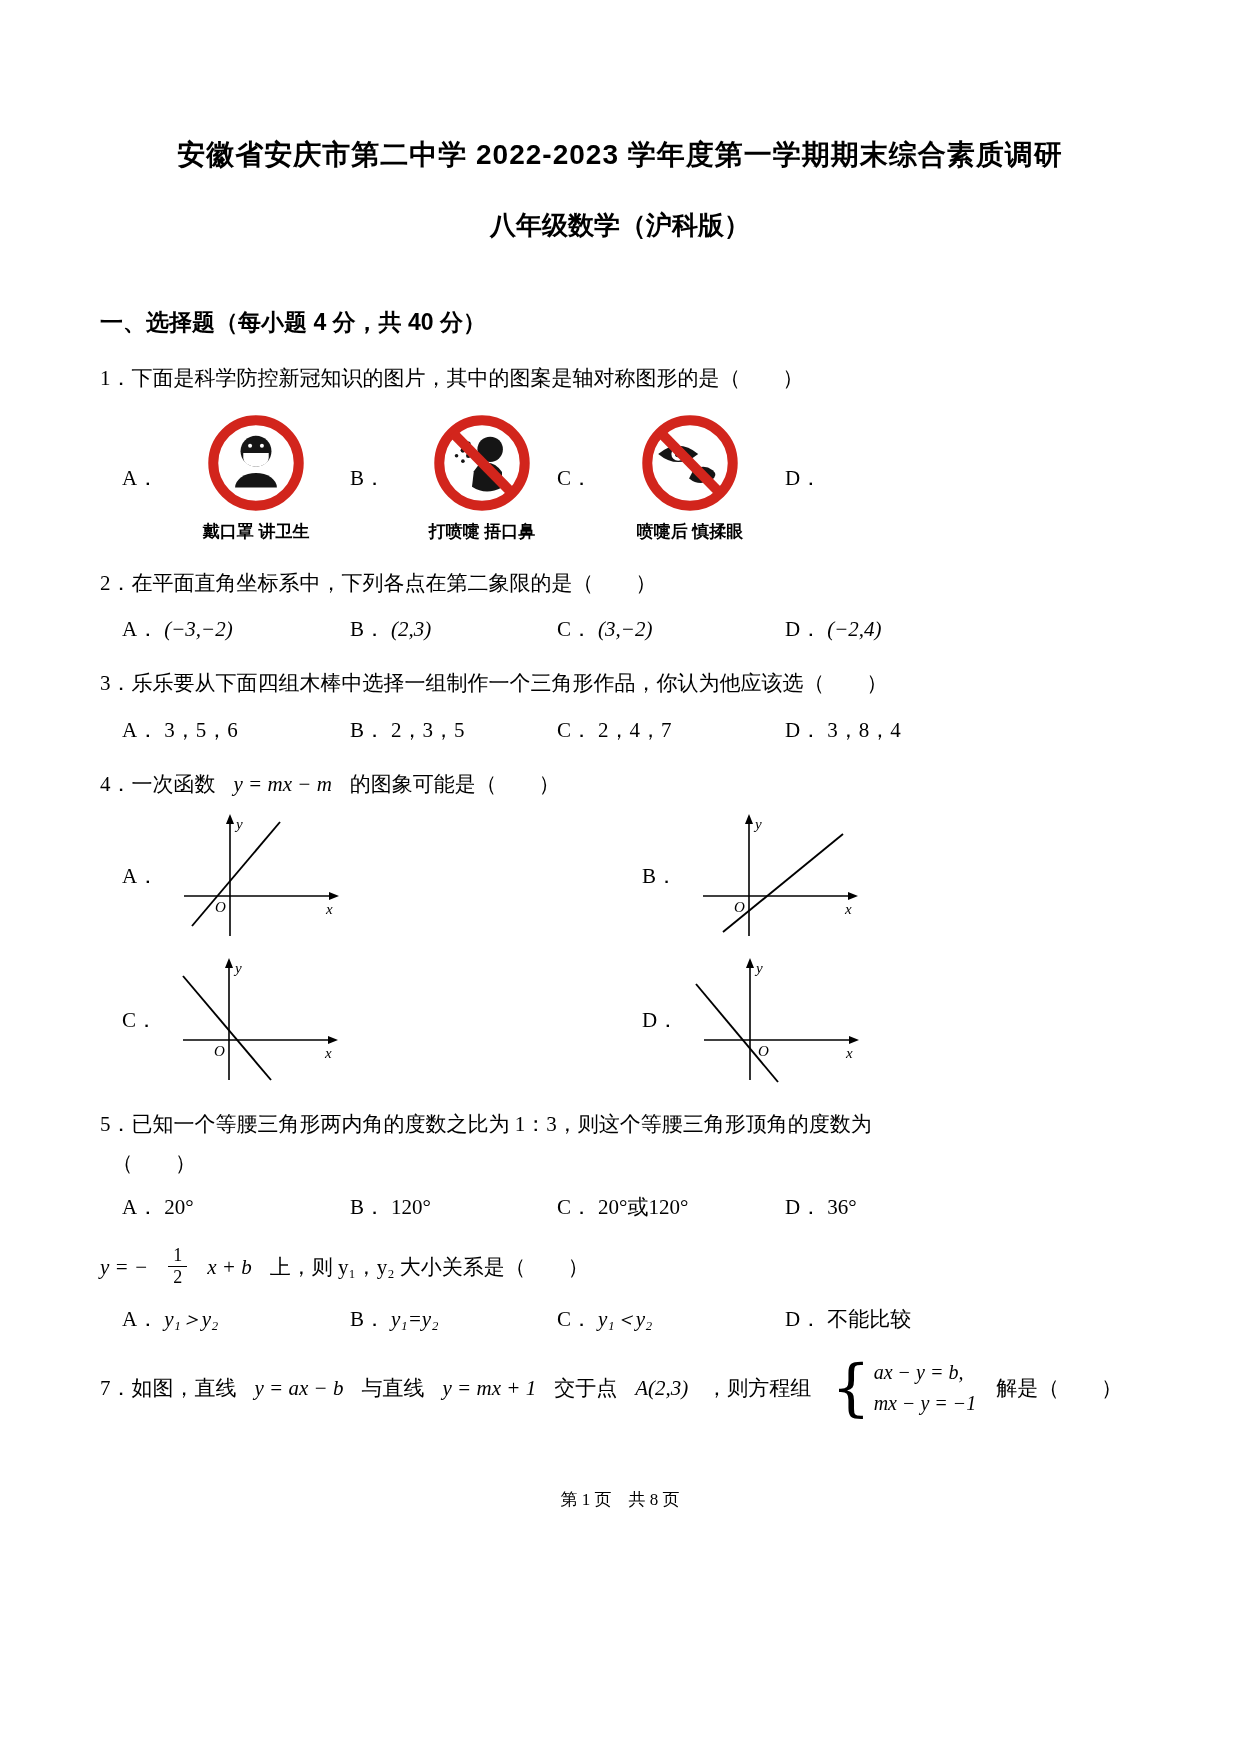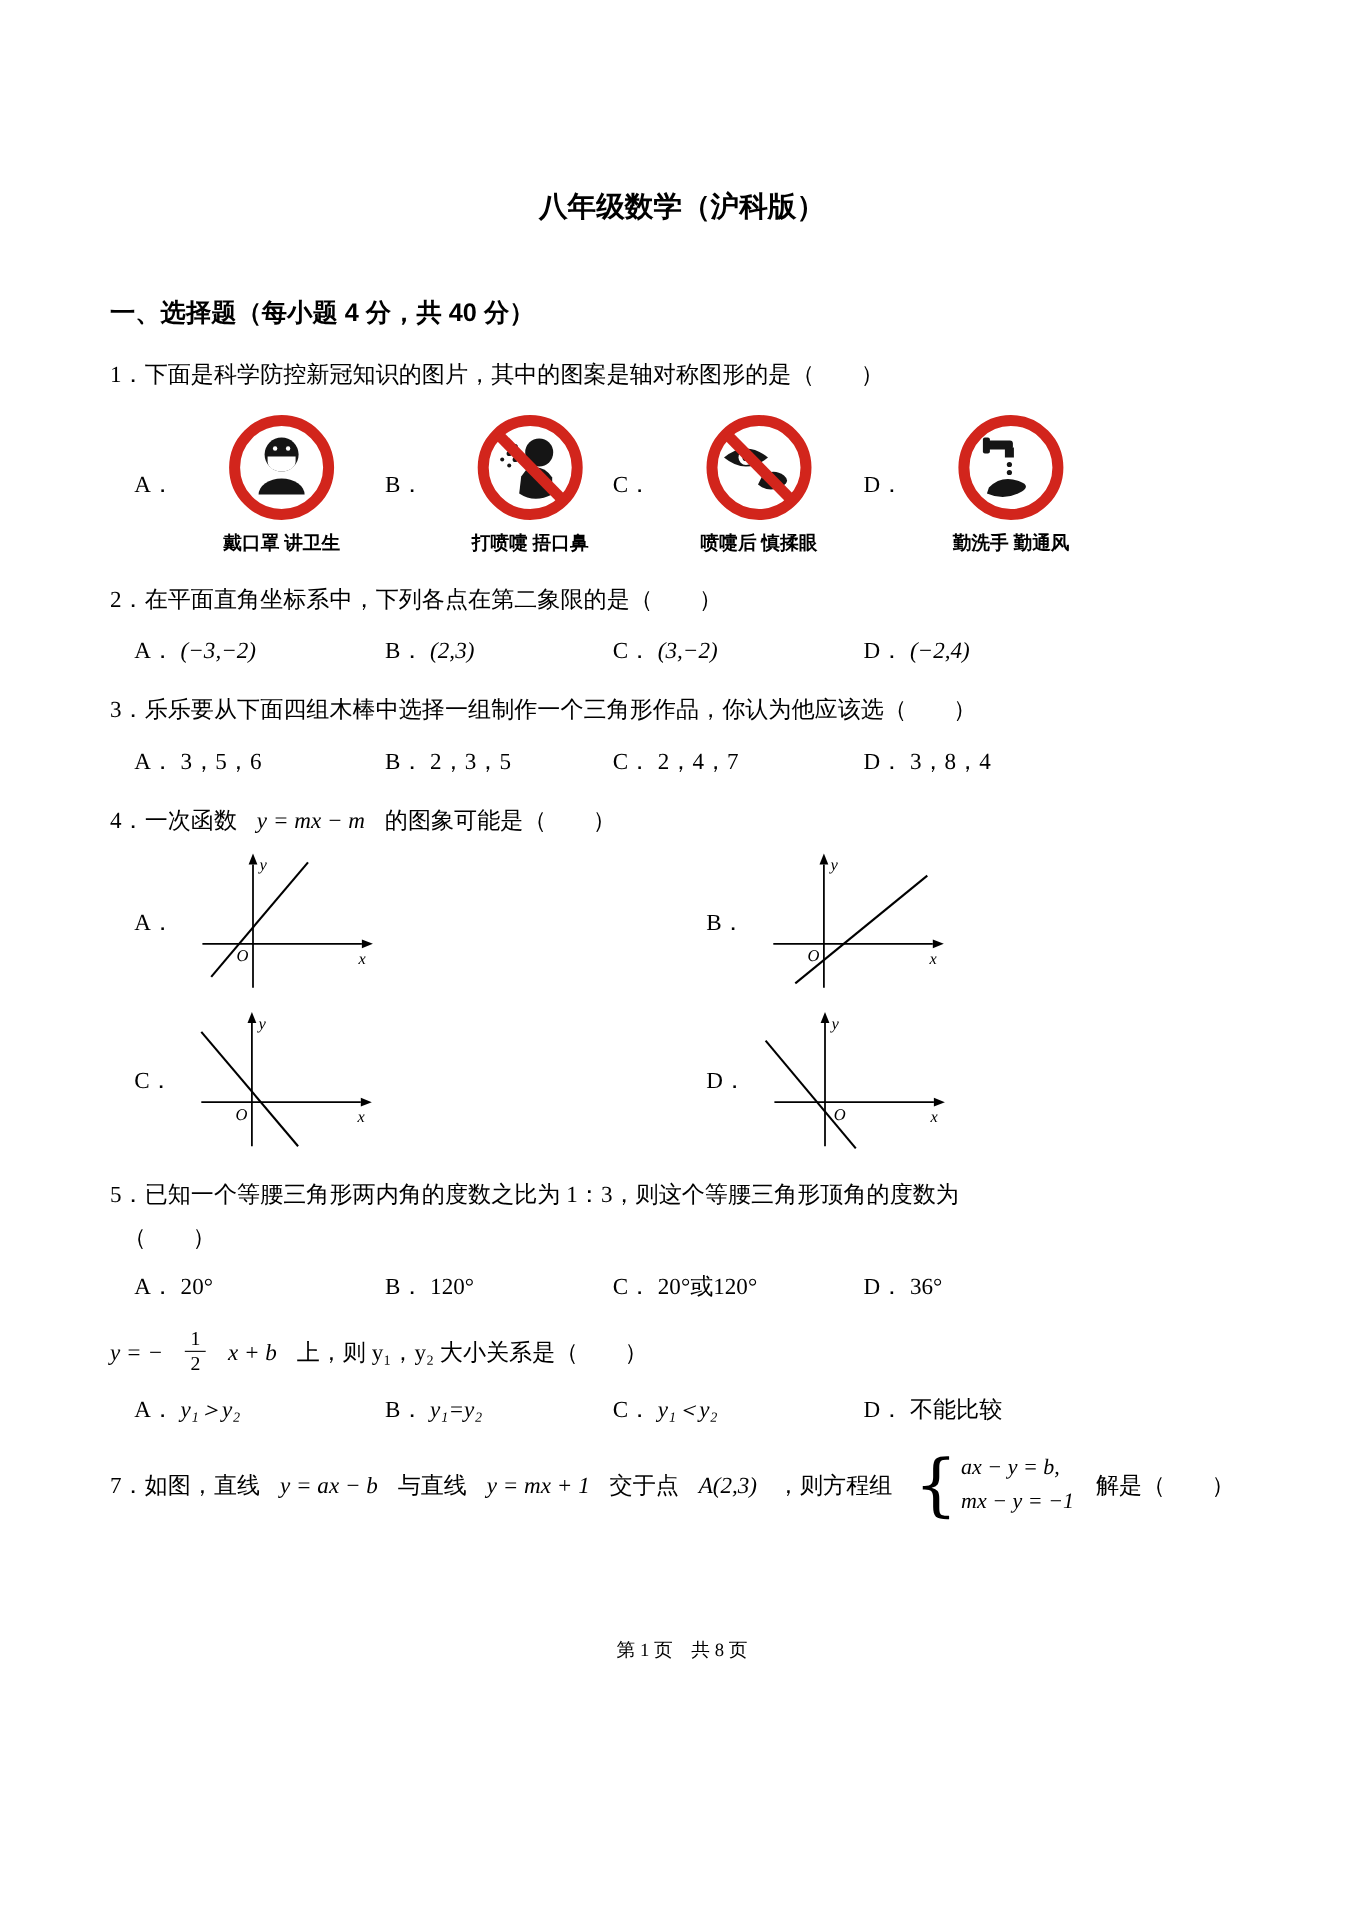--- a/index.html
+++ b/index.html
@@ -36,21 +36,21 @@
 
   
   .figs-row {
     display: grid; grid-template-columns: 228px 207px 228px 1fr;
     padding-left: 22px; margin-top: 18px; font-size: 21px;
   }
   .fig-cell { display: flex; align-items: center; }
   .fig-stack { display: flex; flex-direction: column; align-items: center; margin-left: 16px; width: 152px; }
   .fig-caption {
     margin-top: 7px; font-size: 17px; font-weight: bold; white-space: nowrap;
-    font-family: Liberation Serif, serif;
+    font-family: Liberation Sans, sans-serif;
   }
 
   
   .graphs-grid { display: grid; grid-template-columns: 1fr 1fr; row-gap: 16px; margin-top: 12px; }
   .gcell { display: flex; align-items: center; padding-left: 22px; font-size: 21px; }
   .gcell .glab { margin-right: 16px; }
   .axis { stroke: #000; stroke-width: 1.6; }
   .axis-head { fill: #000; }
   .fline { stroke: #000; stroke-width: 1.9; }
   .glabel { font-size: 15px; font-style: italic; font-family: "Liberation Serif", serif; fill: #000; }
@@ -69,20 +69,21 @@
     position: absolute; left: 0; top: 1488px; width: 100%;
     text-align: center; font-size: 17px;
   }
 </style>
 </head>
 <body>
 
 <div class="page">
   <div class="content">
 
+    <div class="title1">安徽省安庆市第二中学 2022-2023 学年度第一学期期末综合素质调研</div>
     <div class="title2">八年级数学（沪科版）</div>
 
     <div class="section-heading">一、选择题（每小题 4 分，共 40 分）</div>
 
     <div class="stem">1．下面是科学防控新冠知识的图片，其中的图案是轴对称图形的是（　　）</div>
     <div class="figs-row">
 
       <div class="fig-cell">
         <span class="opt-label">A．</span>
         <span class="fig-stack">
@@ -131,34 +132,20 @@
             </g>
             <circle cx="55" cy="55" r="47" fill="none" stroke="#d2251c" stroke-width="11"></circle>
             <line x1="23" y1="22" x2="89" y2="89" stroke="#d2251c" stroke-width="11"></line>
           </svg>
           <span class="fig-caption">喷嚏后 慎揉眼</span>
         </span>
       </div>
 
       <div class="fig-cell">
         <span class="opt-label">D．</span>
-        <span class="fig-stack">
-          <svg viewBox="0 0 110 110" width="100" height="100">
-            <g fill="#151515">
-              <rect x="30" y="28" width="27" height="9" rx="3"></rect>
-              <rect x="27" y="25" width="7" height="16" rx="2"></rect>
-              <rect x="49" y="35" width="9" height="10"></rect>
-              <circle cx="53.5" cy="52" r="2.6"></circle>
-                <circle cx="53.5" cy="60" r="2.6"></circle>
-              <path d="M33 75 q13 -13 31 -6 q11 4 2 10 q-17 10 -35 2 z"></path>
-            </g>
-            <circle cx="55" cy="55" r="47" fill="none" stroke="#d2251c" stroke-width="11"></circle>
-          </svg>
-          <span class="fig-caption">勤洗手 勤通风</span>
-        </span>
       </div>
     </div>
 
     <div class="stem">2．在平面直角坐标系中，下列各点在第二象限的是（　　）</div>
     <div class="options-row">
       <div class="opt">
         <span class="opt-label">A．</span>
         <span class="opt-text math">(−3,−2)</span>
       </div>
       <div class="opt">

